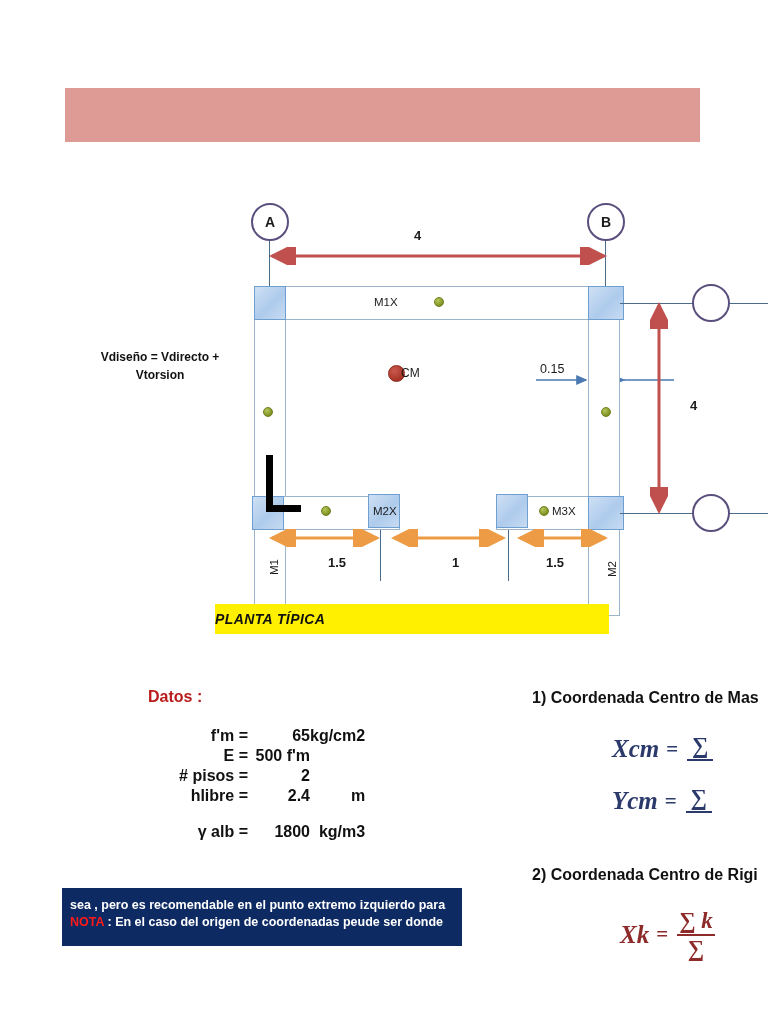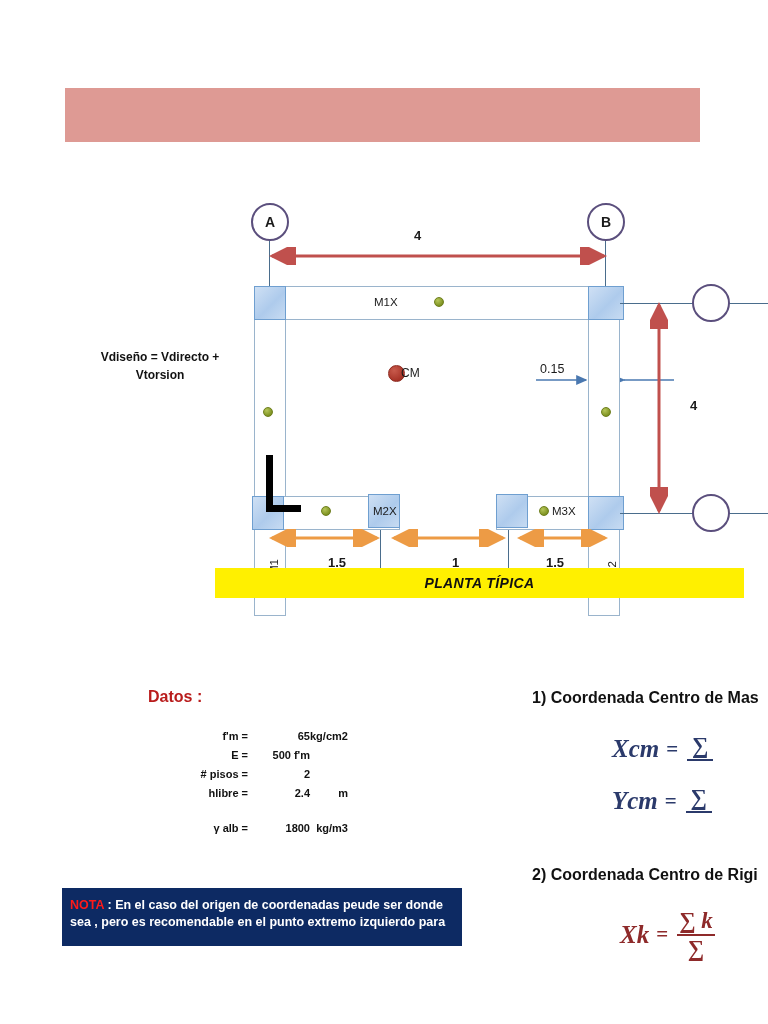--- a/index.html
+++ b/index.html
@@ -67,35 +67,35 @@
   }
 
   .dimtxt{font-size:13px;font-weight:bold;color:#1a1a1a;}
 
   
   .lmark-v{background:#000000;}
   .lmark-h{background:#000000;}
 
   
   #planta-banner{
-    left:215px;top:568px;width:529px;height:30px;
+    left:215px;top:604px;width:394px;height:30px;
     background:#fff000;
-    display:flex;align-items:center;justify-content:center;
+    display:flex;align-items:center;
   }
   #planta-banner span{
     font-size:14px;font-weight:bold;font-style:italic;color:#111111;
     letter-spacing:.4px;
   }
 
   
   #datos{left:148px;top:688px;}
   #datos .title{font-size:16px;font-weight:bold;color:#b91c1c;}
   table.datos{border-collapse:collapse;margin-top:20px;margin-left:24px;}
   table.datos td{
-    font-size:11px;font-weight:bold;color:#111;
+    font-size:16px;font-weight:bold;color:#111;
     padding:1px 0;height:17px;vertical-align:middle;text-align:right;
   }
   td.k{text-align:right;width:76px;padding-right:16px;white-space:nowrap;}
   td.v{text-align:center;width:62px;white-space:nowrap;}
   td.u{text-align:left;padding-left:18px;white-space:nowrap;}
   tr.spacer td{height:16px;padding:0;}
 
   
   .sechead{font-size:16px;font-weight:bold;color:#111;white-space:nowrap;}
   .formula{
@@ -325,17 +325,17 @@
   <span class="fsym">Xk</span>
   <span class="feq">=</span>
   <span class="frac">
     <span class="num">∑ k</span>
     <span class="bar"></span>
     <span class="den">∑</span>
   </span>
 </div>
 
 <div class="abs" id="nota">
+  <div class="line">sea , pero es recomendable en el punto extremo izquierdo para</div>
   <div class="line">
     <span class="nota-word">NOTA</span><span> : En el caso del origen de coordenadas peude ser donde</span>
   </div>
-  <div class="line">sea , pero es recomendable en el punto extremo izquierdo para</div>
 </div>
 
 </body></html>

